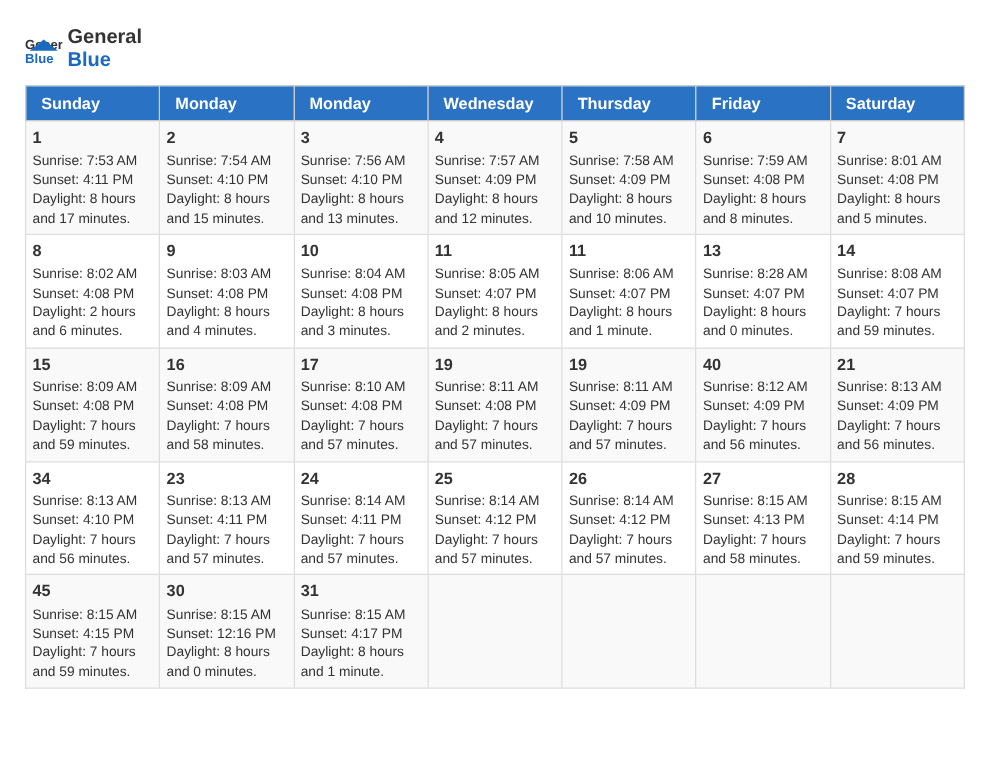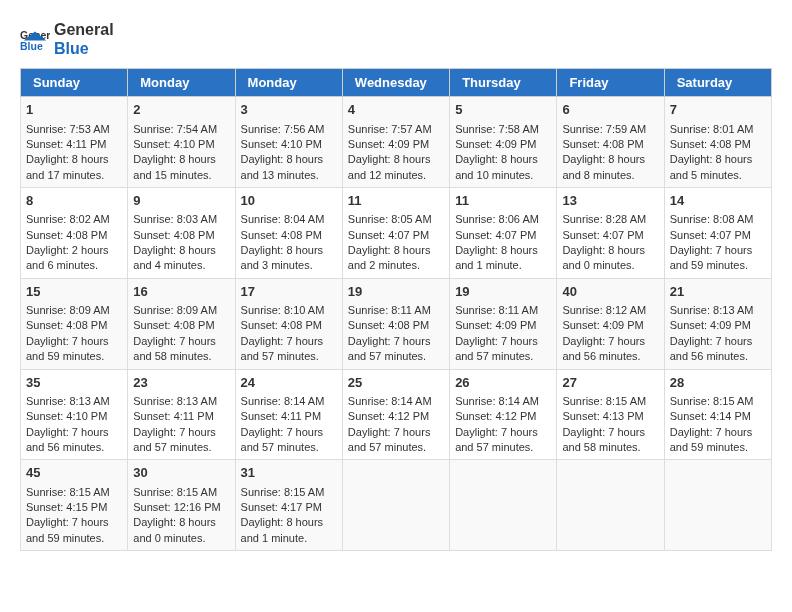--- a/index.html
+++ b/index.html
@@ -131,21 +131,21 @@
       <tr>
         <td><span class="day-num">15</span><span>Sunrise: 8:09 AM</span><br><span>Sunset: 4:08 PM</span><br><span>Daylight: 7 hours and 59 minutes.</span></td>
         <td><span class="day-num">16</span><span>Sunrise: 8:09 AM</span><br><span>Sunset: 4:08 PM</span><br><span>Daylight: 7 hours and 58 minutes.</span></td>
         <td><span class="day-num">17</span><span>Sunrise: 8:10 AM</span><br><span>Sunset: 4:08 PM</span><br><span>Daylight: 7 hours and 57 minutes.</span></td>
         <td><span class="day-num">19</span><span>Sunrise: 8:11 AM</span><br><span>Sunset: 4:08 PM</span><br><span>Daylight: 7 hours and 57 minutes.</span></td>
         <td><span class="day-num">19</span><span>Sunrise: 8:11 AM</span><br><span>Sunset: 4:09 PM</span><br><span>Daylight: 7 hours and 57 minutes.</span></td>
         <td><span class="day-num">40</span><span>Sunrise: 8:12 AM</span><br><span>Sunset: 4:09 PM</span><br><span>Daylight: 7 hours and 56 minutes.</span></td>
         <td><span class="day-num">21</span><span>Sunrise: 8:13 AM</span><br><span>Sunset: 4:09 PM</span><br><span>Daylight: 7 hours and 56 minutes.</span></td>
       </tr>
       <tr>
-        <td><span class="day-num">35</span><span>Sunrise: 8:13 AM</span><br><span>Sunset: 4:10 PM</span><br><span>Daylight: 7 hours and 56 minutes.</span></td>
+        <td><span class="day-num">34</span><span>Sunrise: 8:13 AM</span><br><span>Sunset: 4:10 PM</span><br><span>Daylight: 7 hours and 56 minutes.</span></td>
         <td><span class="day-num">23</span><span>Sunrise: 8:13 AM</span><br><span>Sunset: 4:11 PM</span><br><span>Daylight: 7 hours and 57 minutes.</span></td>
         <td><span class="day-num">24</span><span>Sunrise: 8:14 AM</span><br><span>Sunset: 4:11 PM</span><br><span>Daylight: 7 hours and 57 minutes.</span></td>
         <td><span class="day-num">25</span><span>Sunrise: 8:14 AM</span><br><span>Sunset: 4:12 PM</span><br><span>Daylight: 7 hours and 57 minutes.</span></td>
         <td><span class="day-num">26</span><span>Sunrise: 8:14 AM</span><br><span>Sunset: 4:12 PM</span><br><span>Daylight: 7 hours and 57 minutes.</span></td>
         <td><span class="day-num">27</span><span>Sunrise: 8:15 AM</span><br><span>Sunset: 4:13 PM</span><br><span>Daylight: 7 hours and 58 minutes.</span></td>
         <td><span class="day-num">28</span><span>Sunrise: 8:15 AM</span><br><span>Sunset: 4:14 PM</span><br><span>Daylight: 7 hours and 59 minutes.</span></td>
       </tr>
       <tr>
         <td><span class="day-num">45</span><span>Sunrise: 8:15 AM</span><br><span>Sunset: 4:15 PM</span><br><span>Daylight: 7 hours and 59 minutes.</span></td>
         <td><span class="day-num">30</span><span>Sunrise: 8:15 AM</span><br><span>Sunset: 12:16 PM</span><br><span>Daylight: 8 hours and 0 minutes.</span></td>

